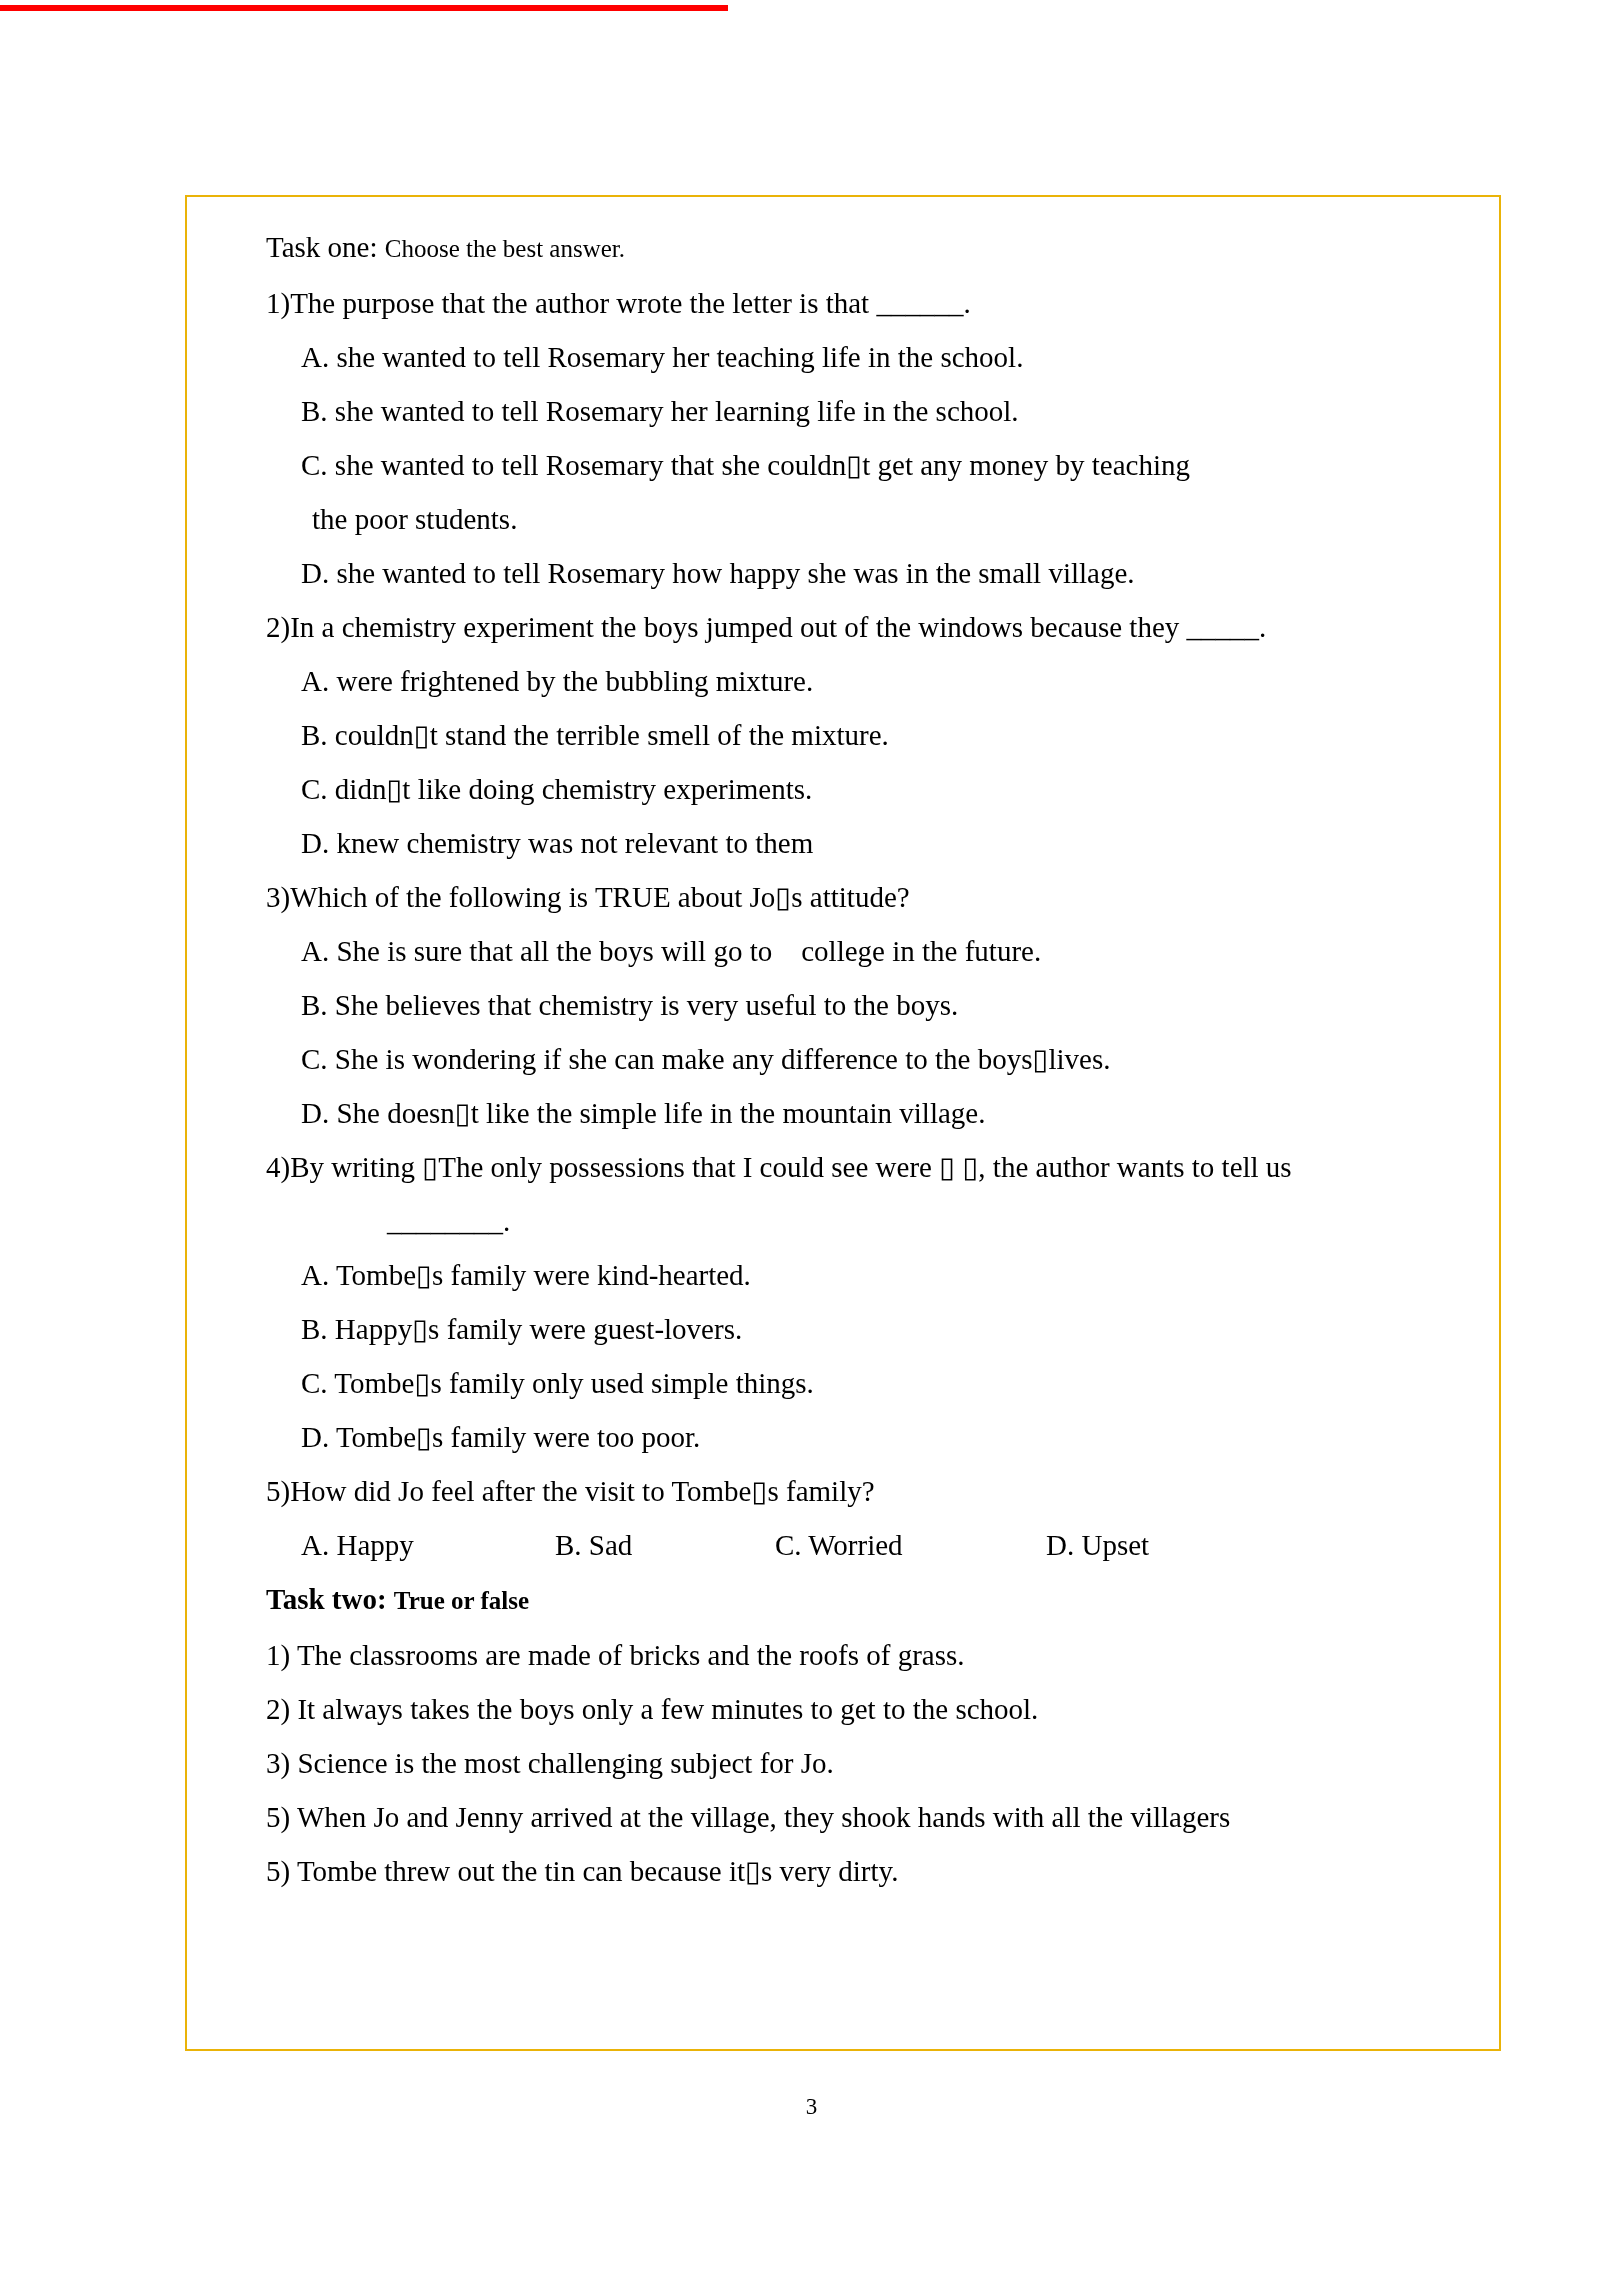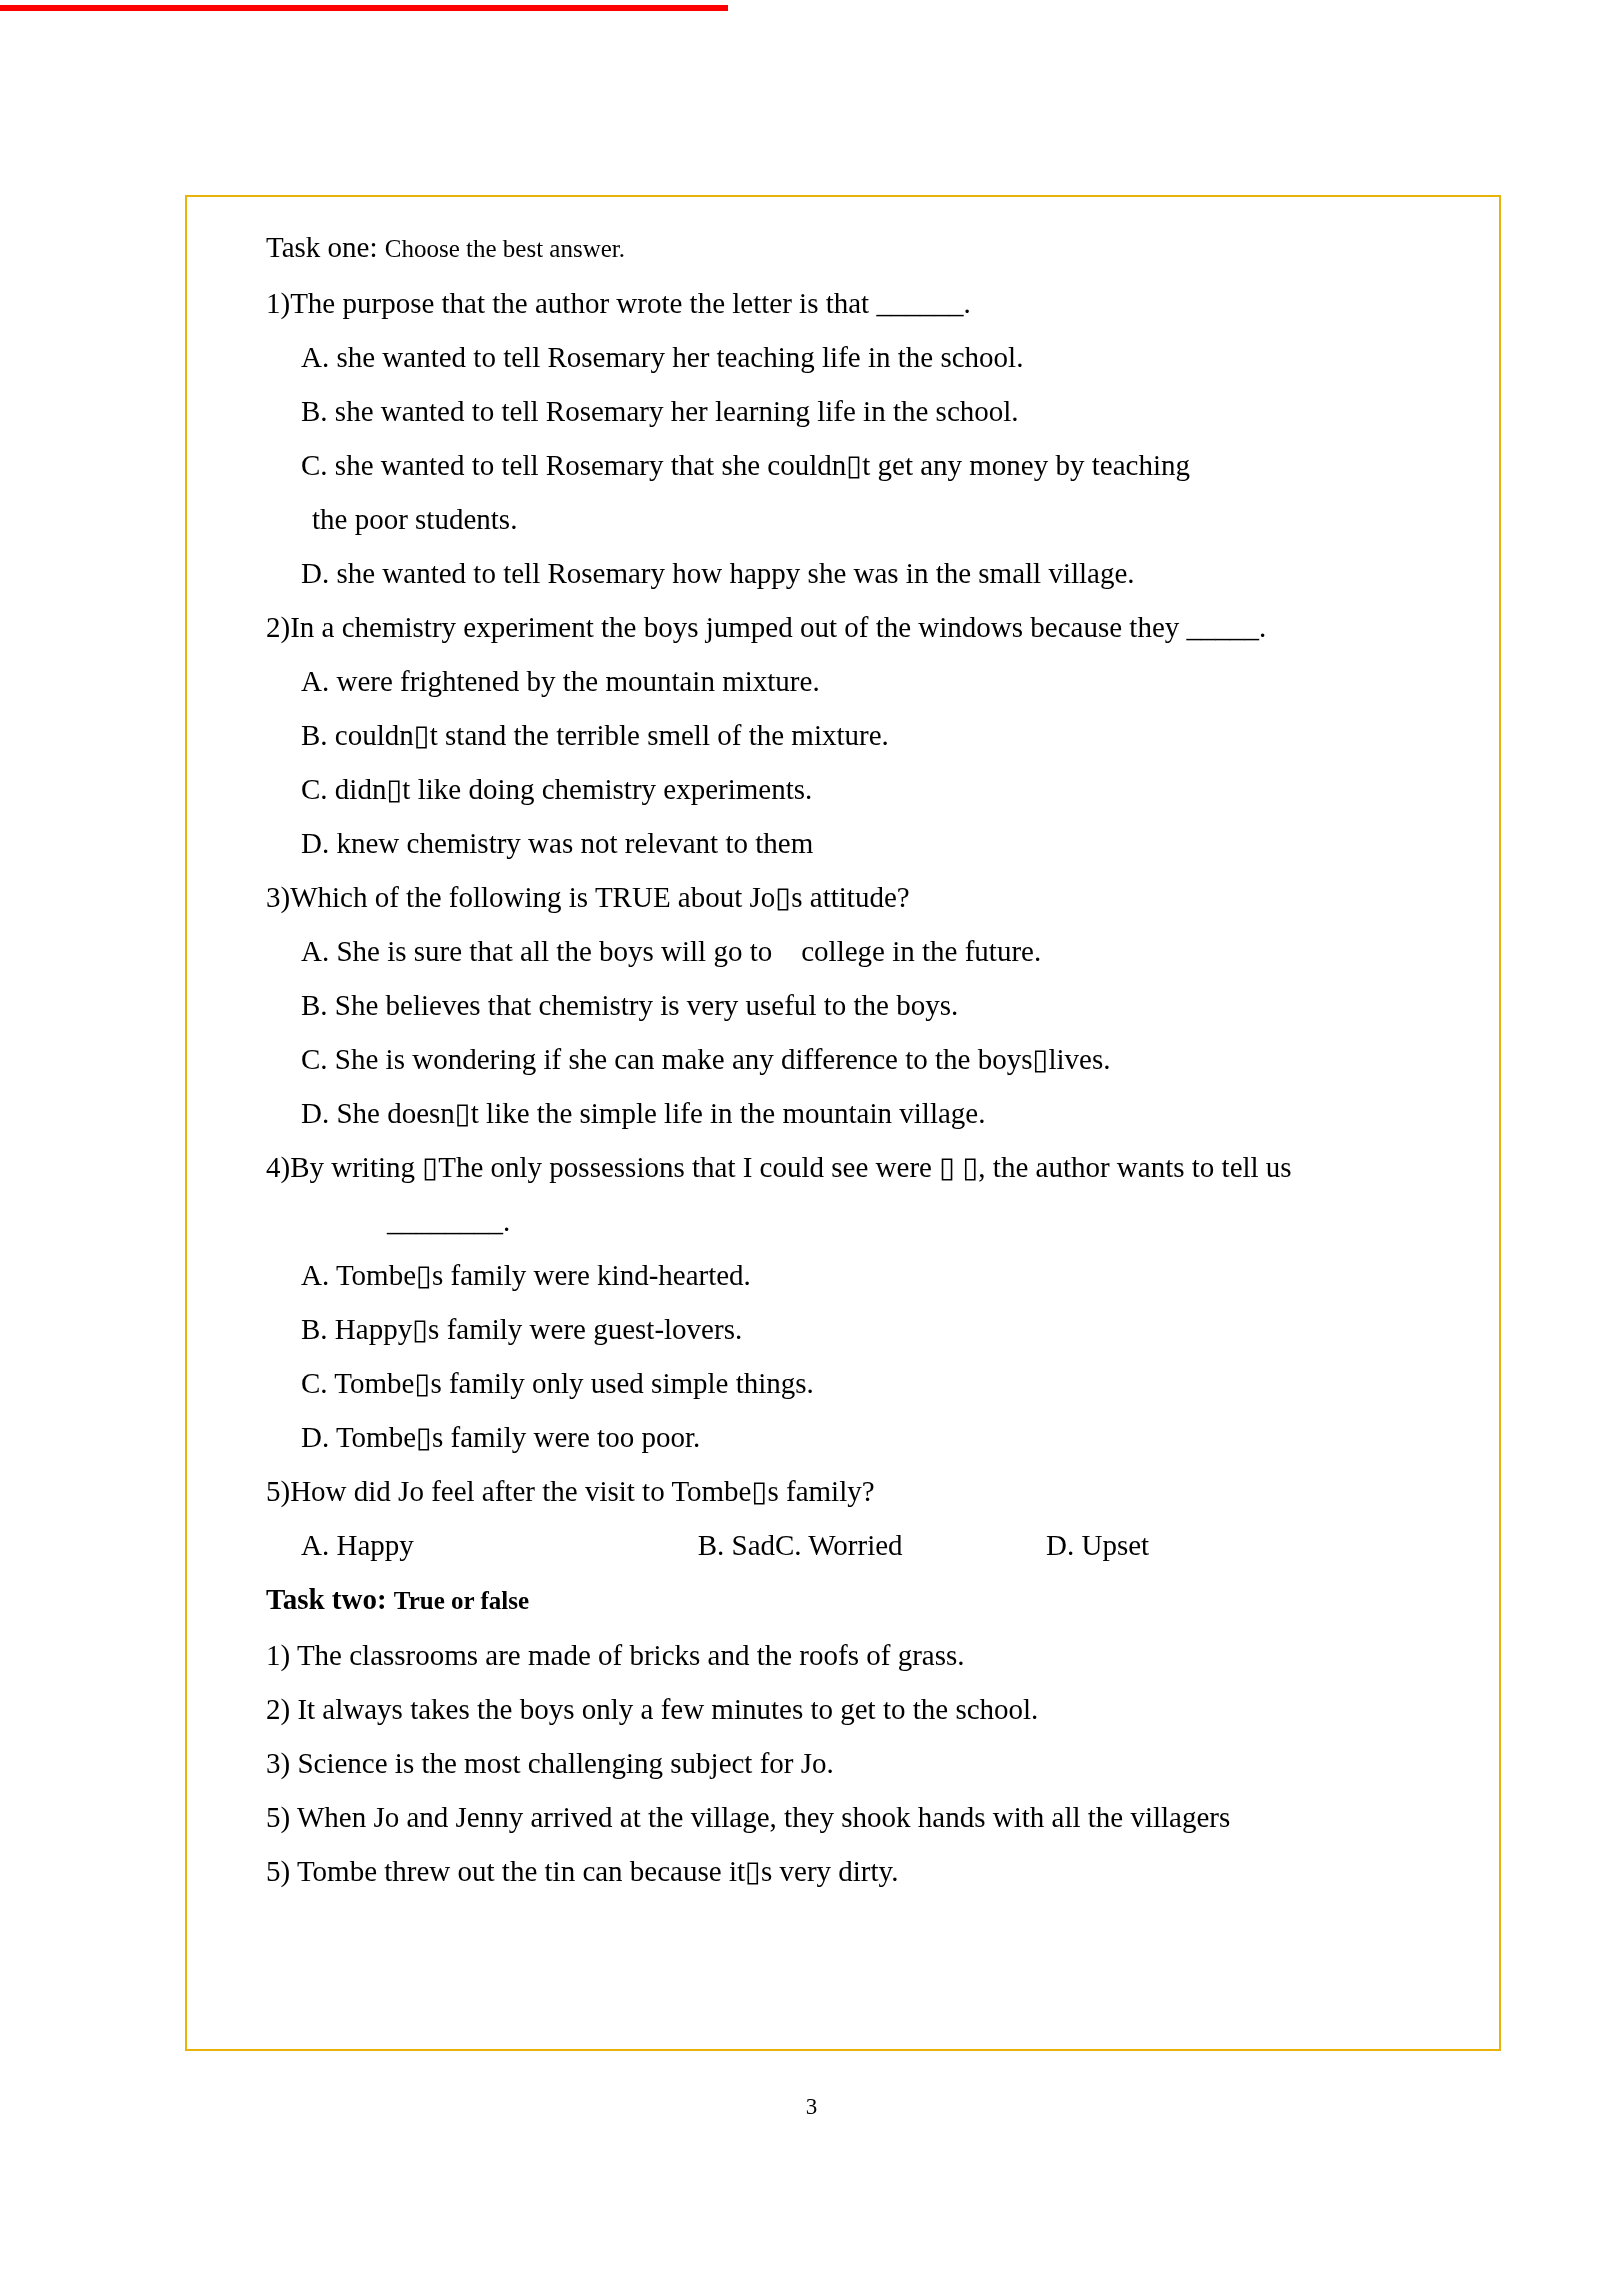--- a/index.html
+++ b/index.html
@@ -39,21 +39,21 @@
     font-size: 29px;
     white-space: pre-wrap;
   }
   .indent-1 { padding-left: 35px; }   
   .indent-2 { padding-left: 46px; }   
   .indent-3 { padding-left: 121px; }  
   .bold { font-weight: bold; }
   .size-lg { font-size: 29px; }
   .size-sm { font-size: 25px; }
   .opt-a { display: inline-block; width: 254px; }
-  .opt-b { display: inline-block; width: 220px; text-align: right; }
+  .opt-b { display: inline-block; width: 220px; }
   .opt-c { display: inline-block; width: 271px; }
   .opt-d { display: inline-block; }
   .page-number {
     position: absolute;
     top: 2094px;
     left: 0;
     width: 100%;
     text-align: center;
     font-size: 23px;
     font-family: "Liberation Serif", "DejaVu Serif", serif;
@@ -67,21 +67,21 @@
 <div class="doc-box">
   <div>
       <div class="line"><span class="size-lg">Task one: </span><span class="size-sm">Choose the best answer.</span></div>
       <div class="line">1)The purpose that the author wrote the letter is that ______.</div>
       <div class="line indent-1">A. she wanted to tell Rosemary her teaching life in the school.</div>
       <div class="line indent-1">B. she wanted to tell Rosemary her learning life in the school.</div>
       <div class="line indent-1">C. she wanted to tell Rosemary that she couldn▯t get any money by teaching</div>
       <div class="line indent-2">the poor students.</div>
       <div class="line indent-1">D. she wanted to tell Rosemary how happy she was in the small village.</div>
       <div class="line">2)In a chemistry experiment the boys jumped out of the windows because they _____.</div>
-      <div class="line indent-1">A. were frightened by the mountain mixture.</div>
+      <div class="line indent-1">A. were frightened by the bubbling mixture.</div>
       <div class="line indent-1">B. couldn▯t stand the terrible smell of the mixture.</div>
       <div class="line indent-1">C. didn▯t like doing chemistry experiments.</div>
       <div class="line indent-1">D. knew chemistry was not relevant to them</div>
       <div class="line">3)Which of the following is TRUE about Jo▯s attitude?</div>
       <div class="line indent-1">A. She is sure that all the boys will go to    college in the future.</div>
       <div class="line indent-1">B. She believes that chemistry is very useful to the boys.</div>
       <div class="line indent-1">C. She is wondering if she can make any difference to the boys▯lives.</div>
       <div class="line indent-1">D. She doesn▯t like the simple life in the mountain village.</div>
       <div class="line">4)By writing ▯The only possessions that I could see were ▯ ▯, the author wants to tell us</div>
       <div class="line indent-3">________.</div>

